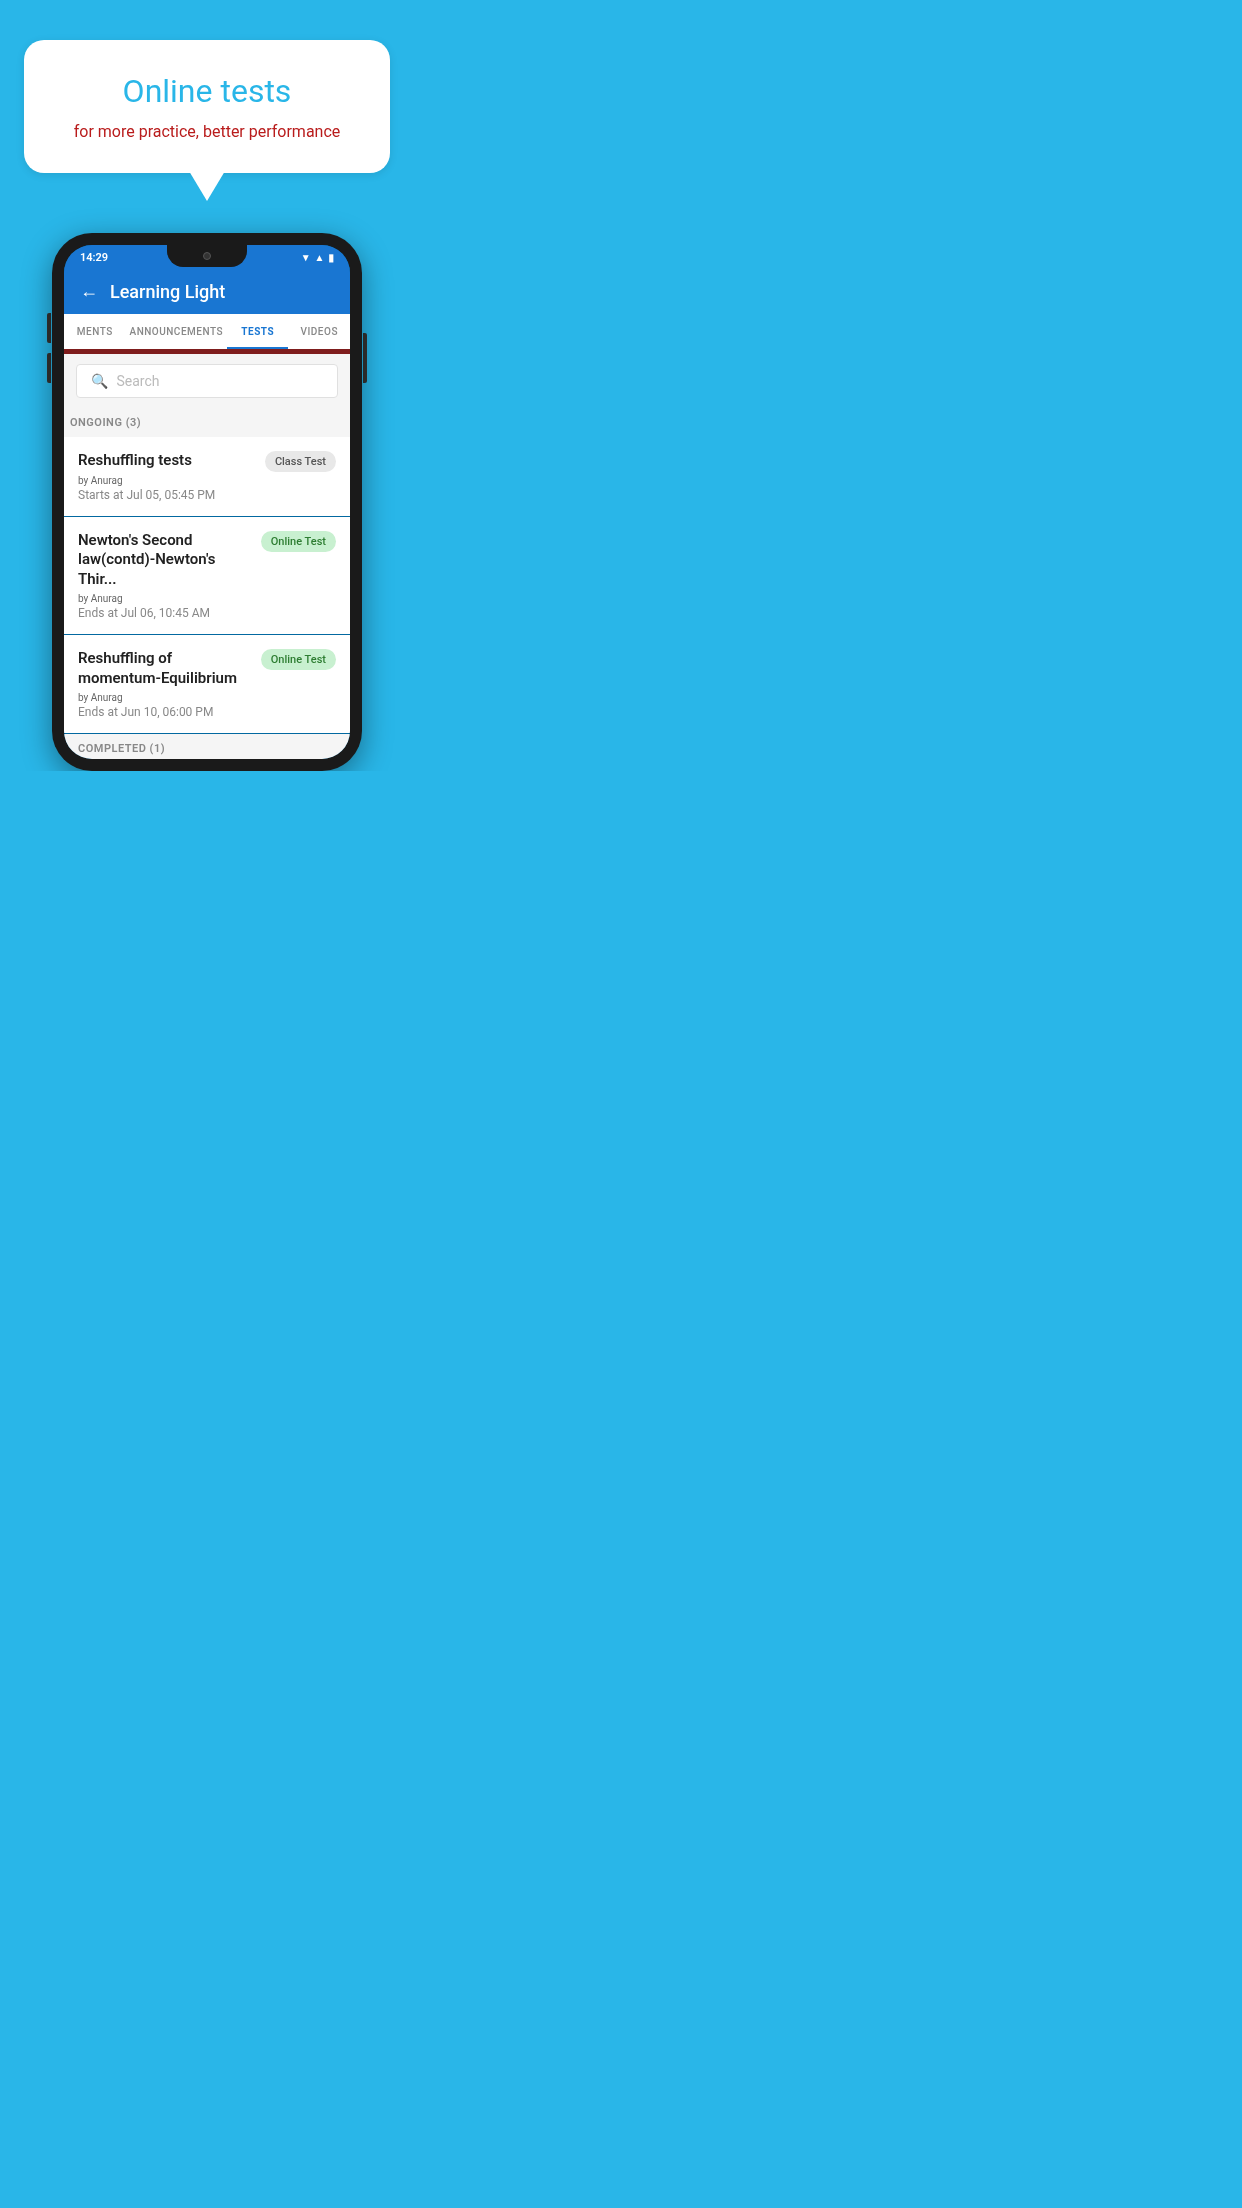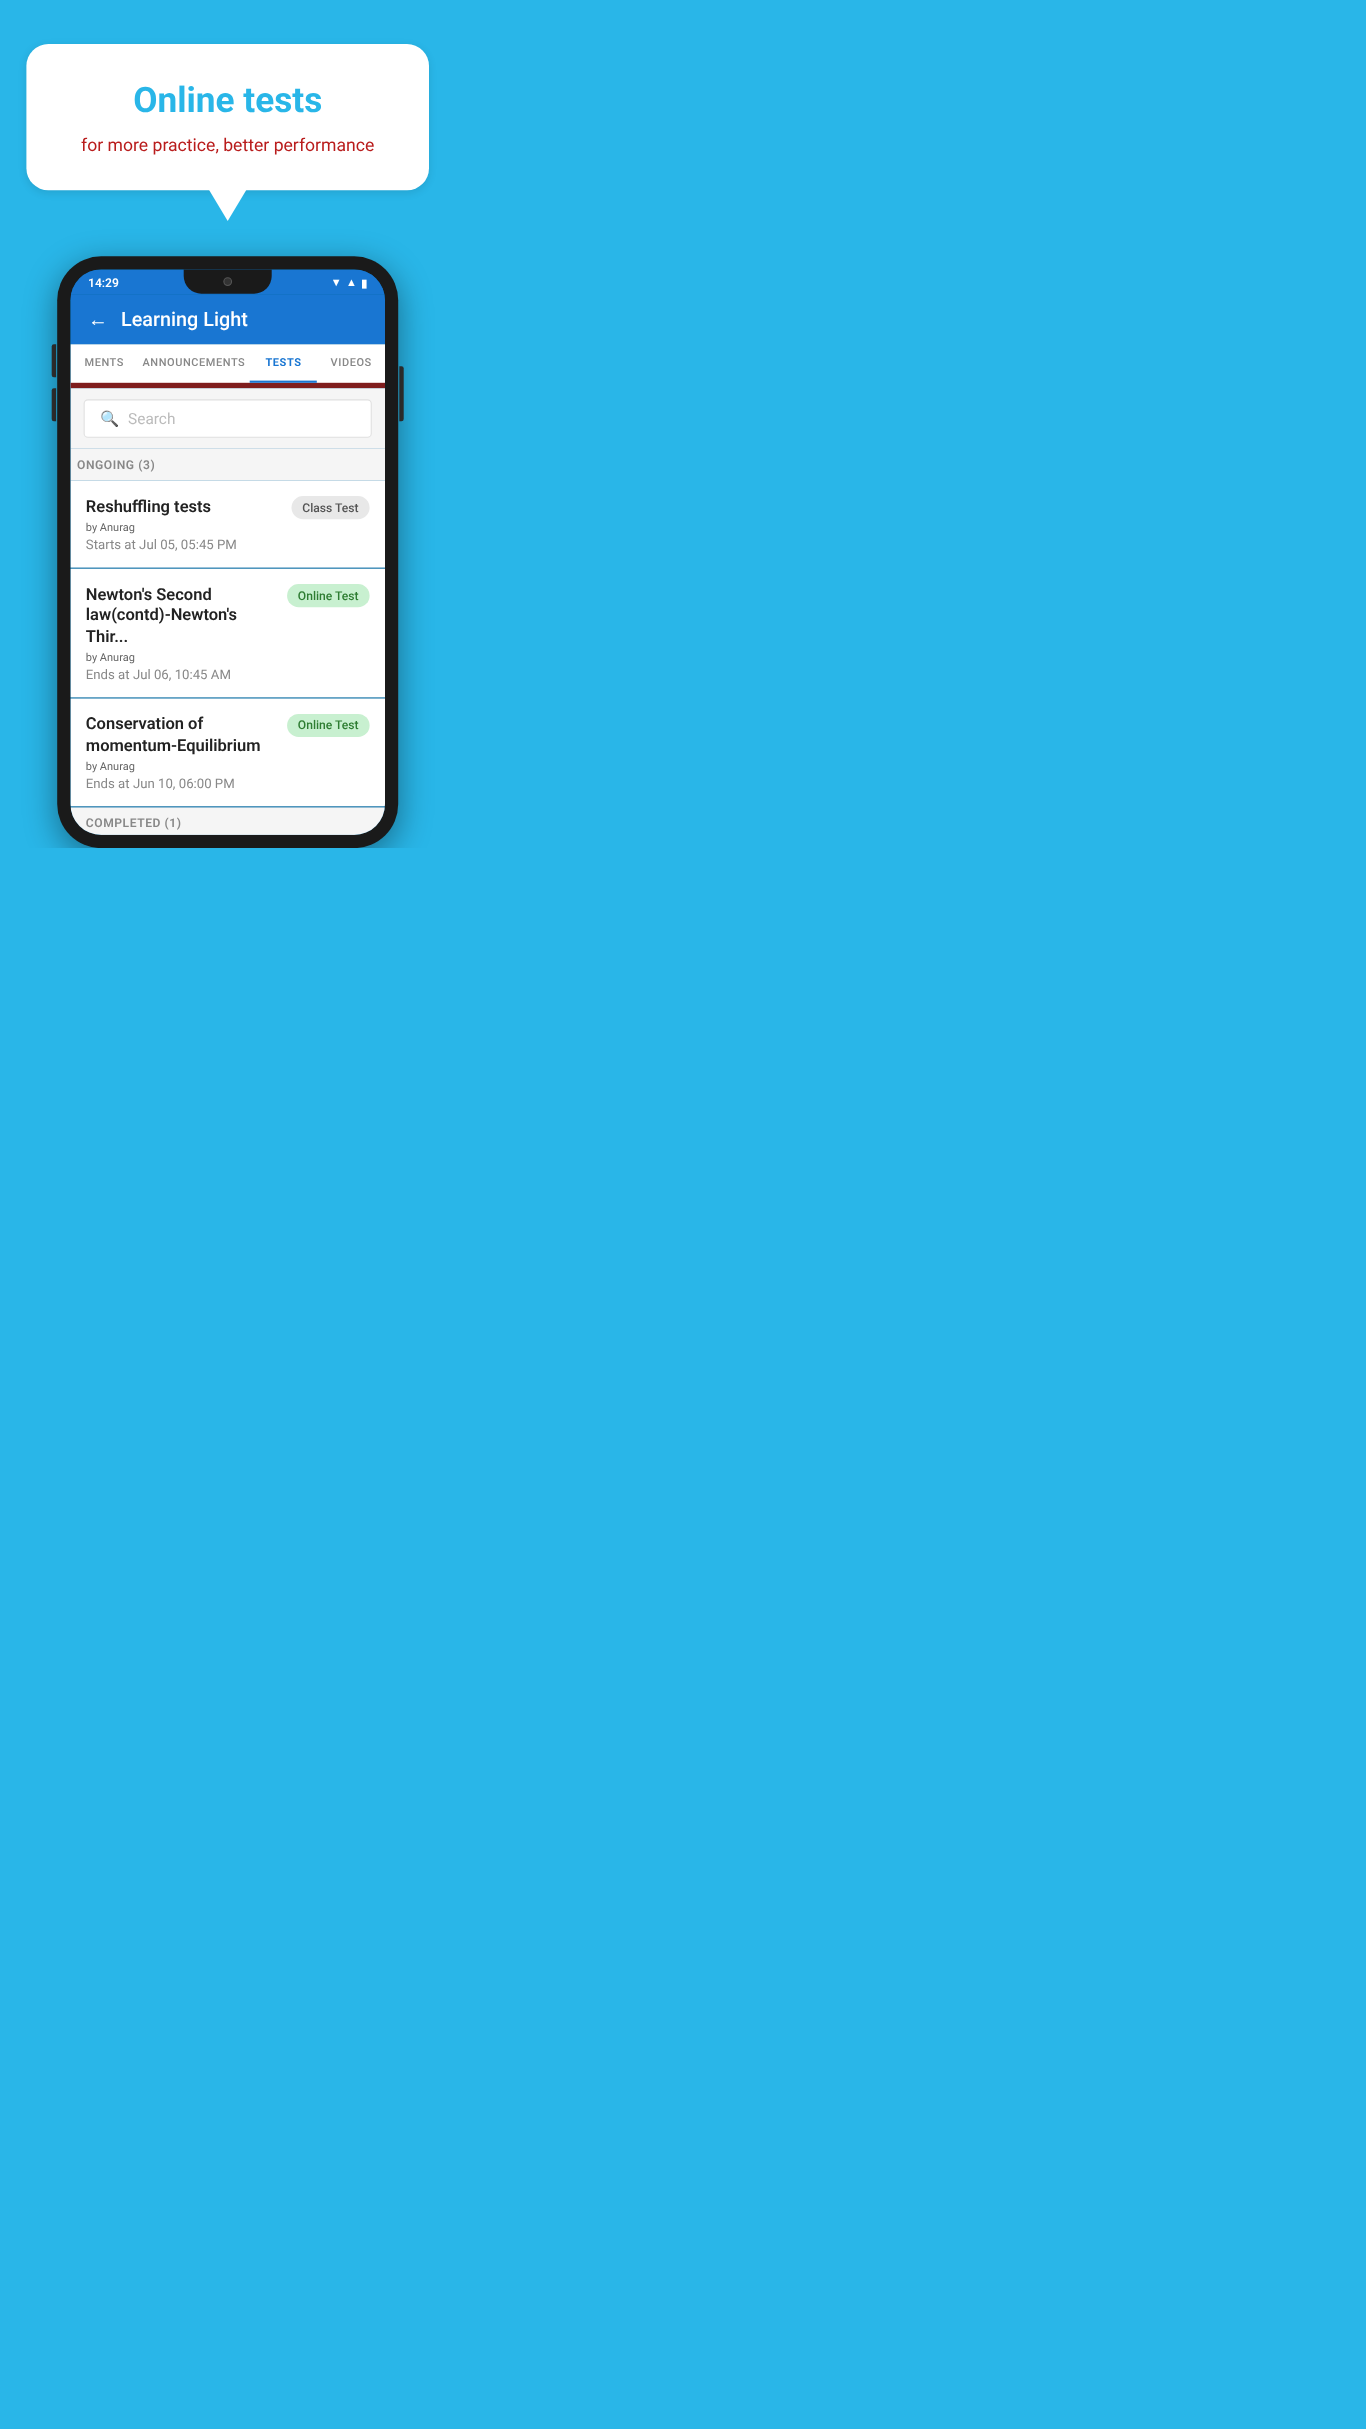--- a/index.html
+++ b/index.html
@@ -45,21 +45,21 @@
       width: 0;
       height: 0;
       border-left: 18px solid transparent;
       border-right: 18px solid transparent;
       border-top: 30px solid white;
     }
 
     .bubble-title {
       color: #29b6e8;
       font-size: 32px;
-      font-weight: 700;
+      font-weight: 400;
       margin-bottom: 12px;
     }
 
     .bubble-subtitle {
       color: #b91c1c;
       font-size: 16px;
       font-weight: 400;
     }
 
     
@@ -384,21 +384,21 @@
         <div class="test-info">
           <div class="test-title">Newton's Second law(contd)-Newton's Thir...</div>
           <div class="test-author">by Anurag</div>
           <div class="test-date">Ends at  Jul 06, 10:45 AM</div>
         </div>
         <span class="badge badge-online">Online Test</span>
       </div>
 
       <div class="test-card">
         <div class="test-info">
-          <div class="test-title">Conservation of momentum-Equilibrium</div>
+          <div class="test-title">Reshuffling of momentum-Equilibrium</div>
           <div class="test-author">by Anurag</div>
           <div class="test-date">Ends at  Jun 10, 06:00 PM</div>
         </div>
         <span class="badge badge-online">Online Test</span>
       </div>
 
       <div class="completed-section">COMPLETED (1)</div>
     </div>
   </div>
 </div>

